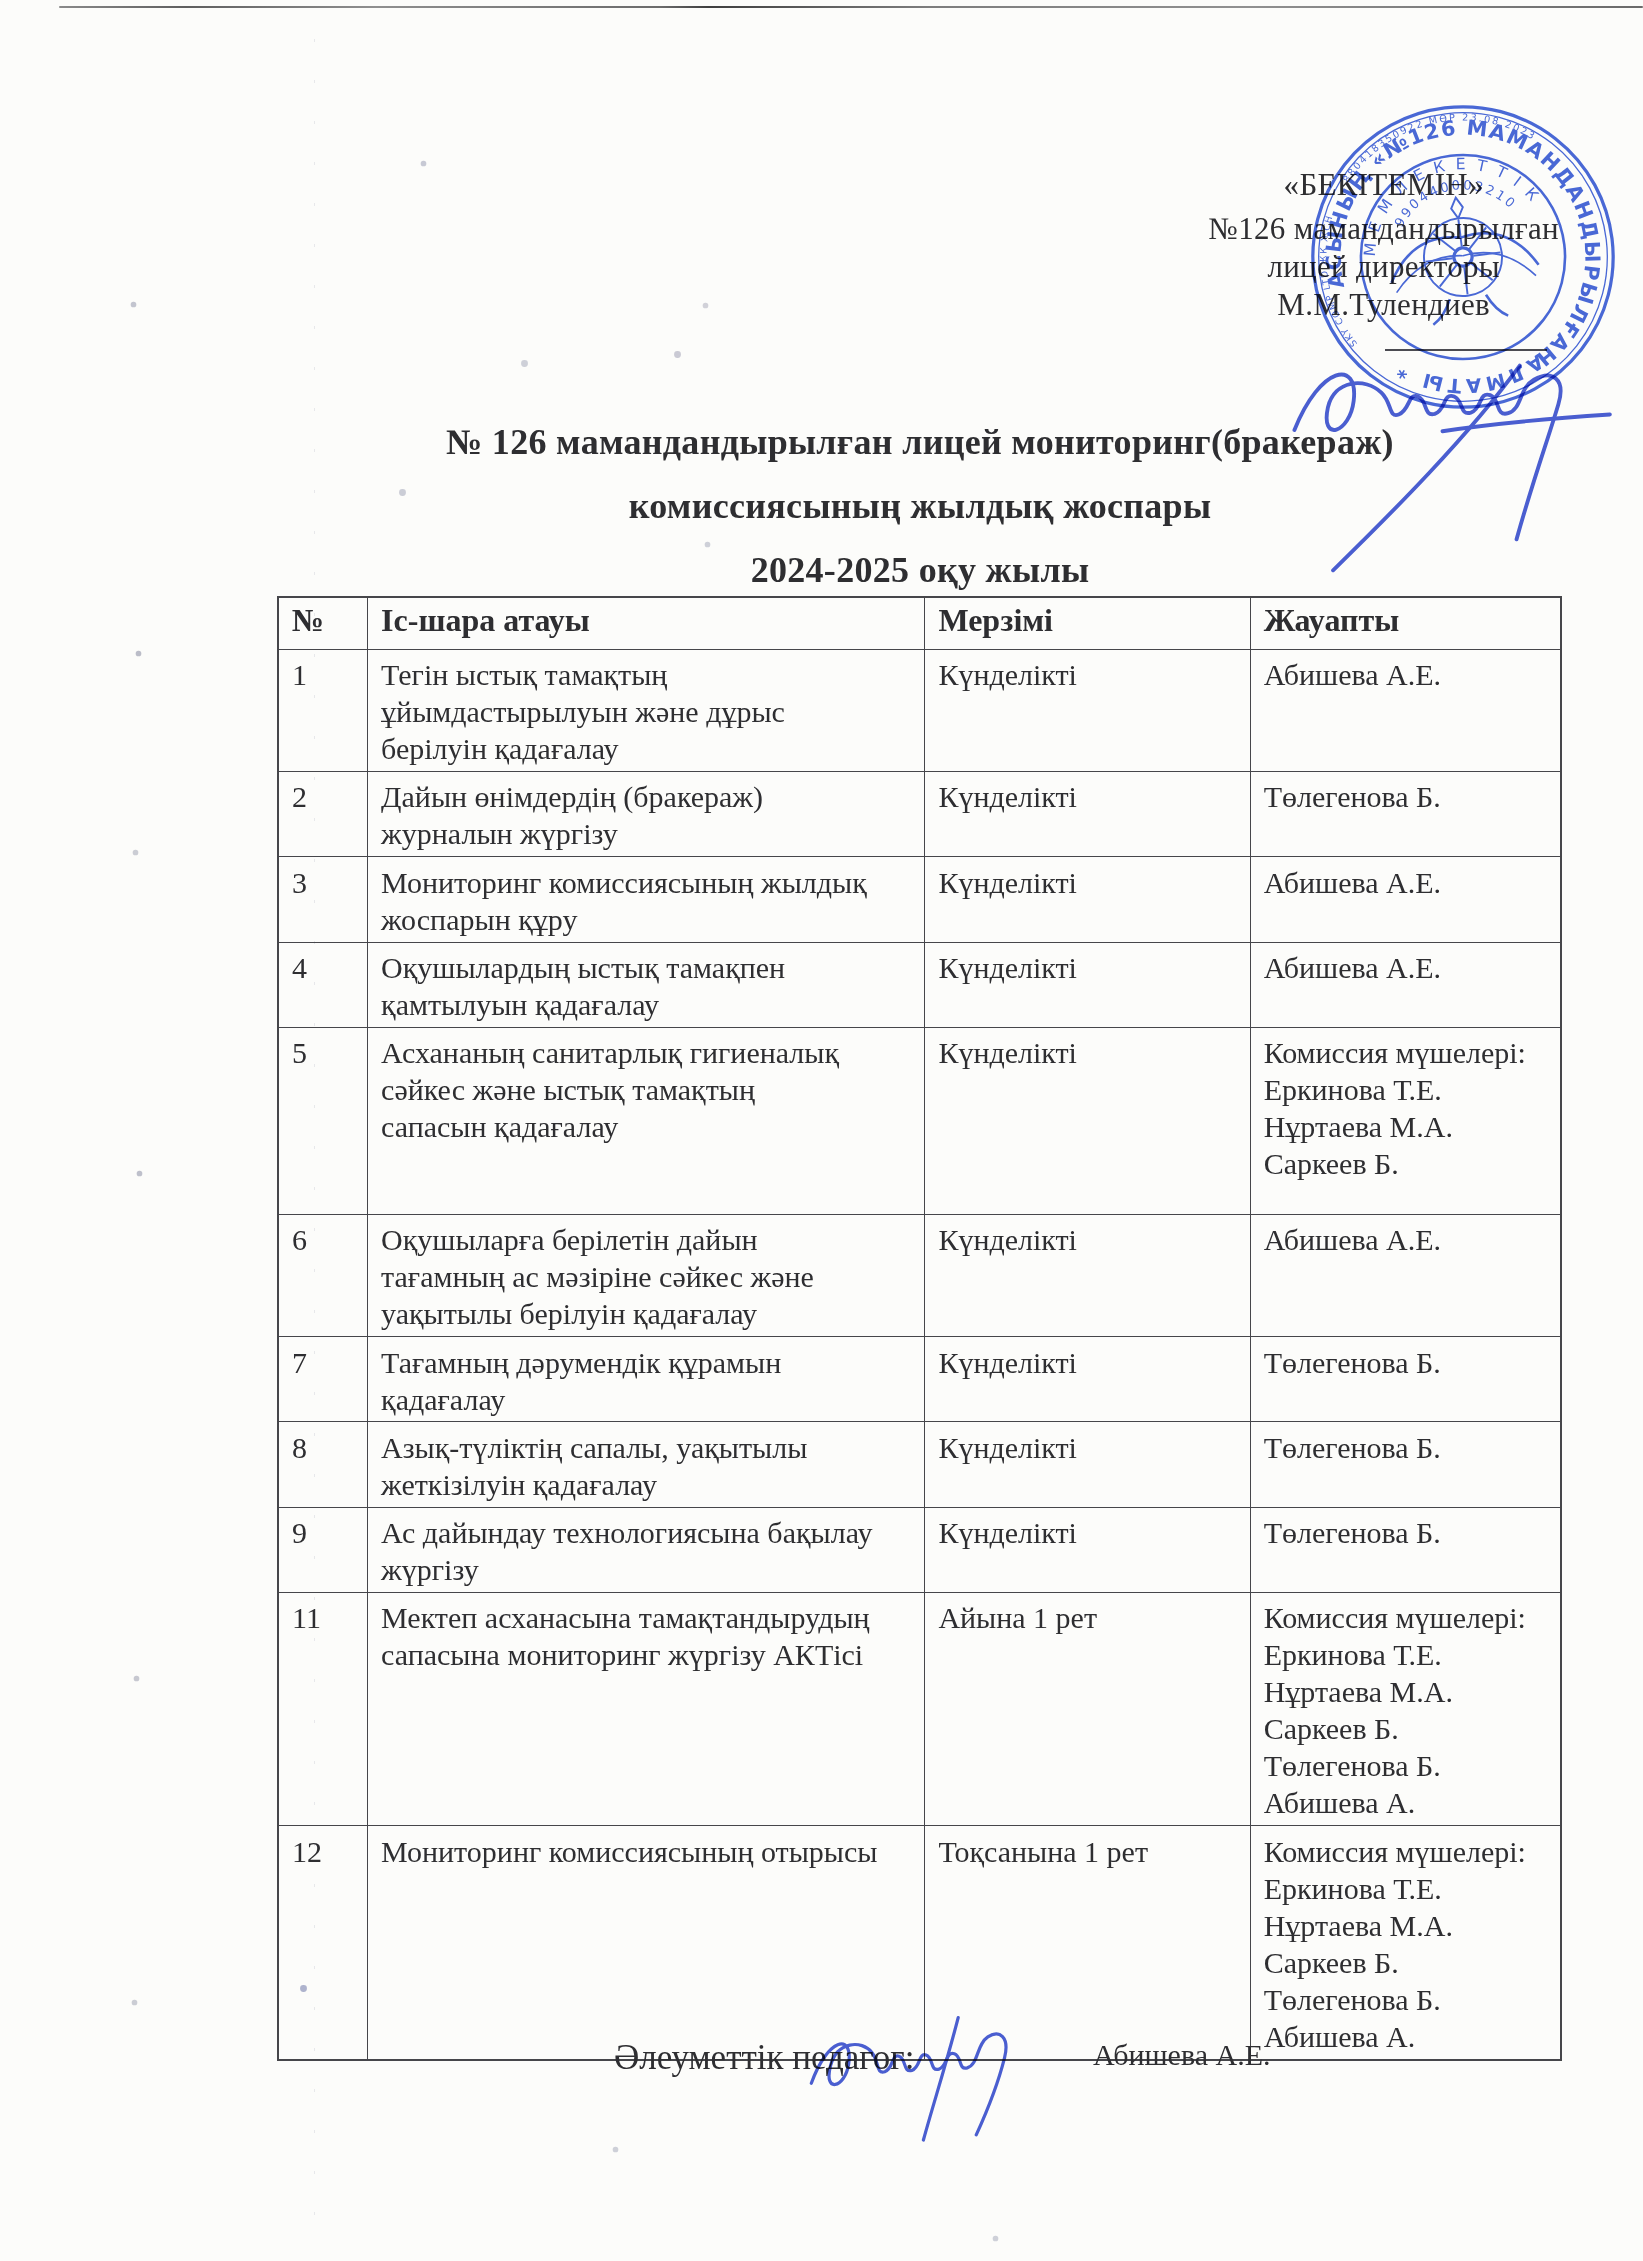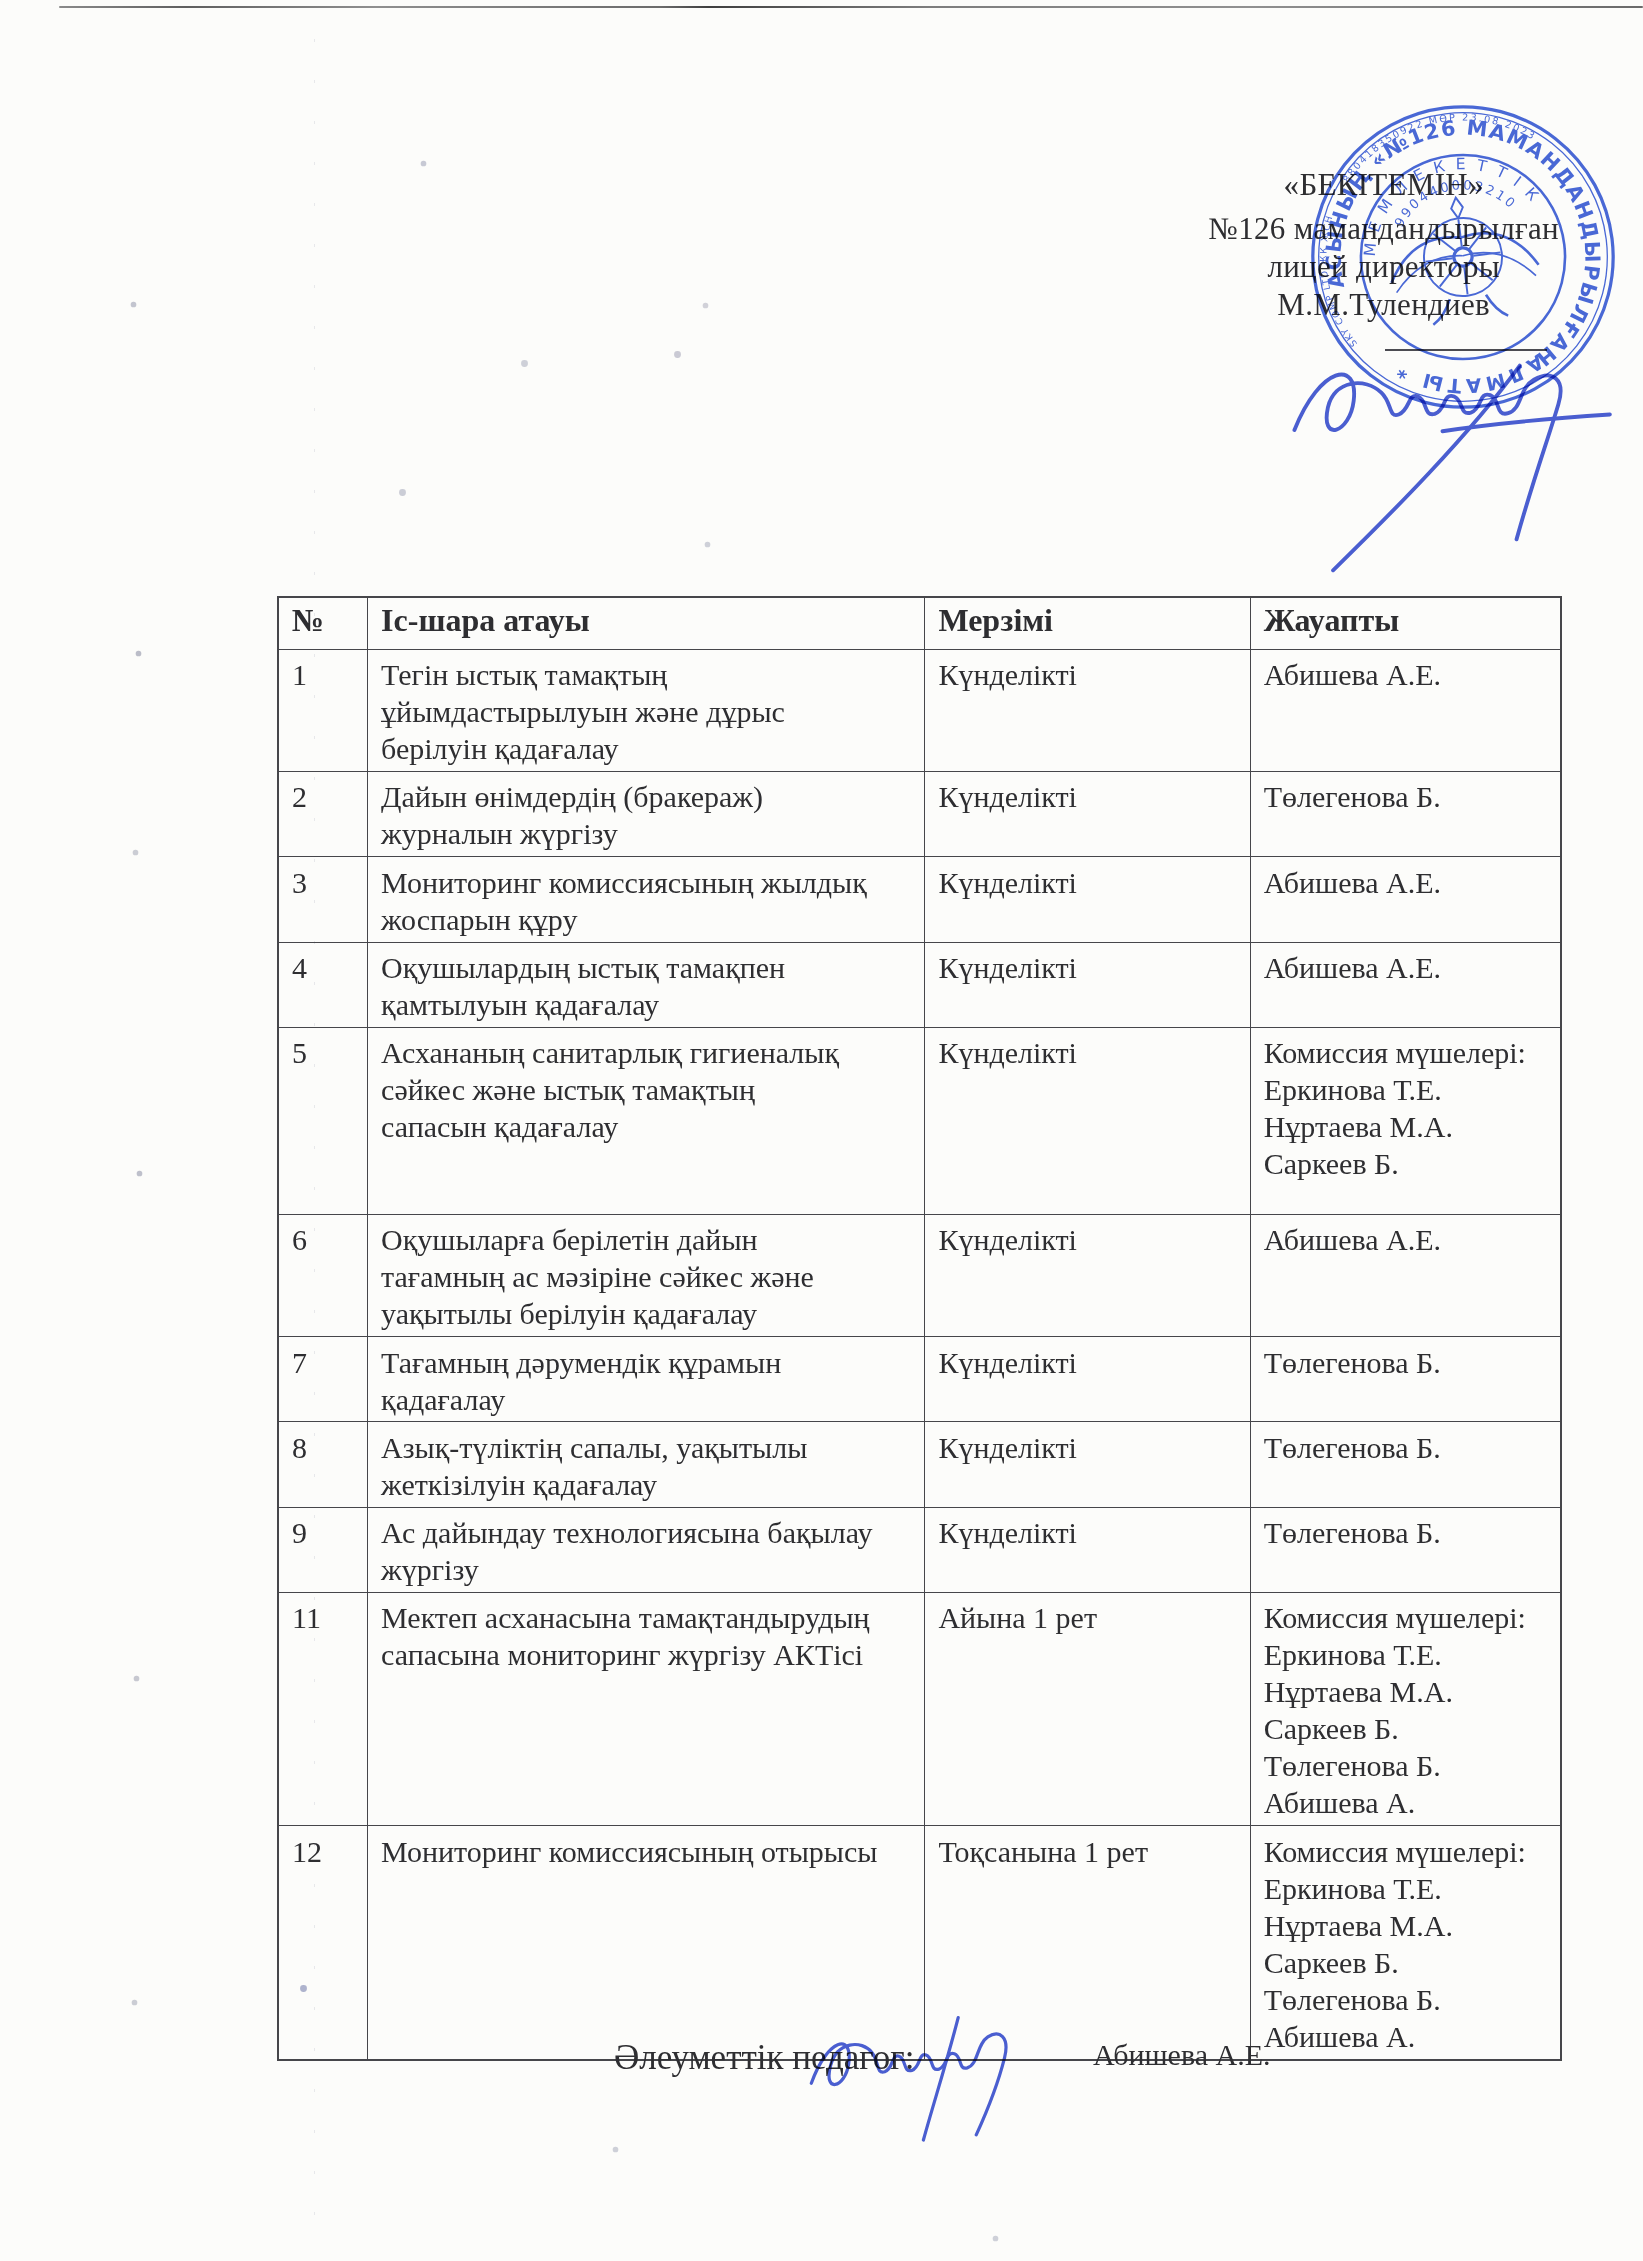--- a/index.html
+++ b/index.html
@@ -200,20 +200,25 @@
   </svg>
 
   <svg class="main-signature" viewBox="0 0 600 480">
     <g fill="none" stroke="var(--sig,#4156d2)" stroke-width="6" stroke-linecap="round">
       <path d="M70,250 C110,150 170,140 162,205 C156,255 110,270 122,215 C132,172 180,168 205,192 C222,208 216,232 232,226 C250,219 246,192 262,198 C277,204 270,230 288,225 C306,219 300,192 318,198 C333,204 326,228 344,223 C362,217 356,190 374,196 C390,202 382,230 402,224 C424,217 418,186 442,172 C470,156 492,170 480,210 C464,264 440,330 415,420"></path>
       <path d="M420,150 C340,260 220,380 130,468"></path>
       <path d="M300,252 C380,240 470,232 560,226"></path>
     </g>
   </svg>
 
+  <div class="title">
+    <div>№ 126 мамандандырылған лицей мониторинг(бракераж)</div>
+    <div>комиссиясының жылдық жоспары</div>
+    <div>2024-2025 оқу жылы</div>
+  </div>
 
   <table class="doc-table">
     <thead>
       <tr>
         <th class="col-no">№</th>
         <th class="col-activity">Іс-шара атауы</th>
         <th class="col-term">Мерзімі</th>
         <th class="col-responsible">Жауапты</th>
       </tr>
     </thead>

